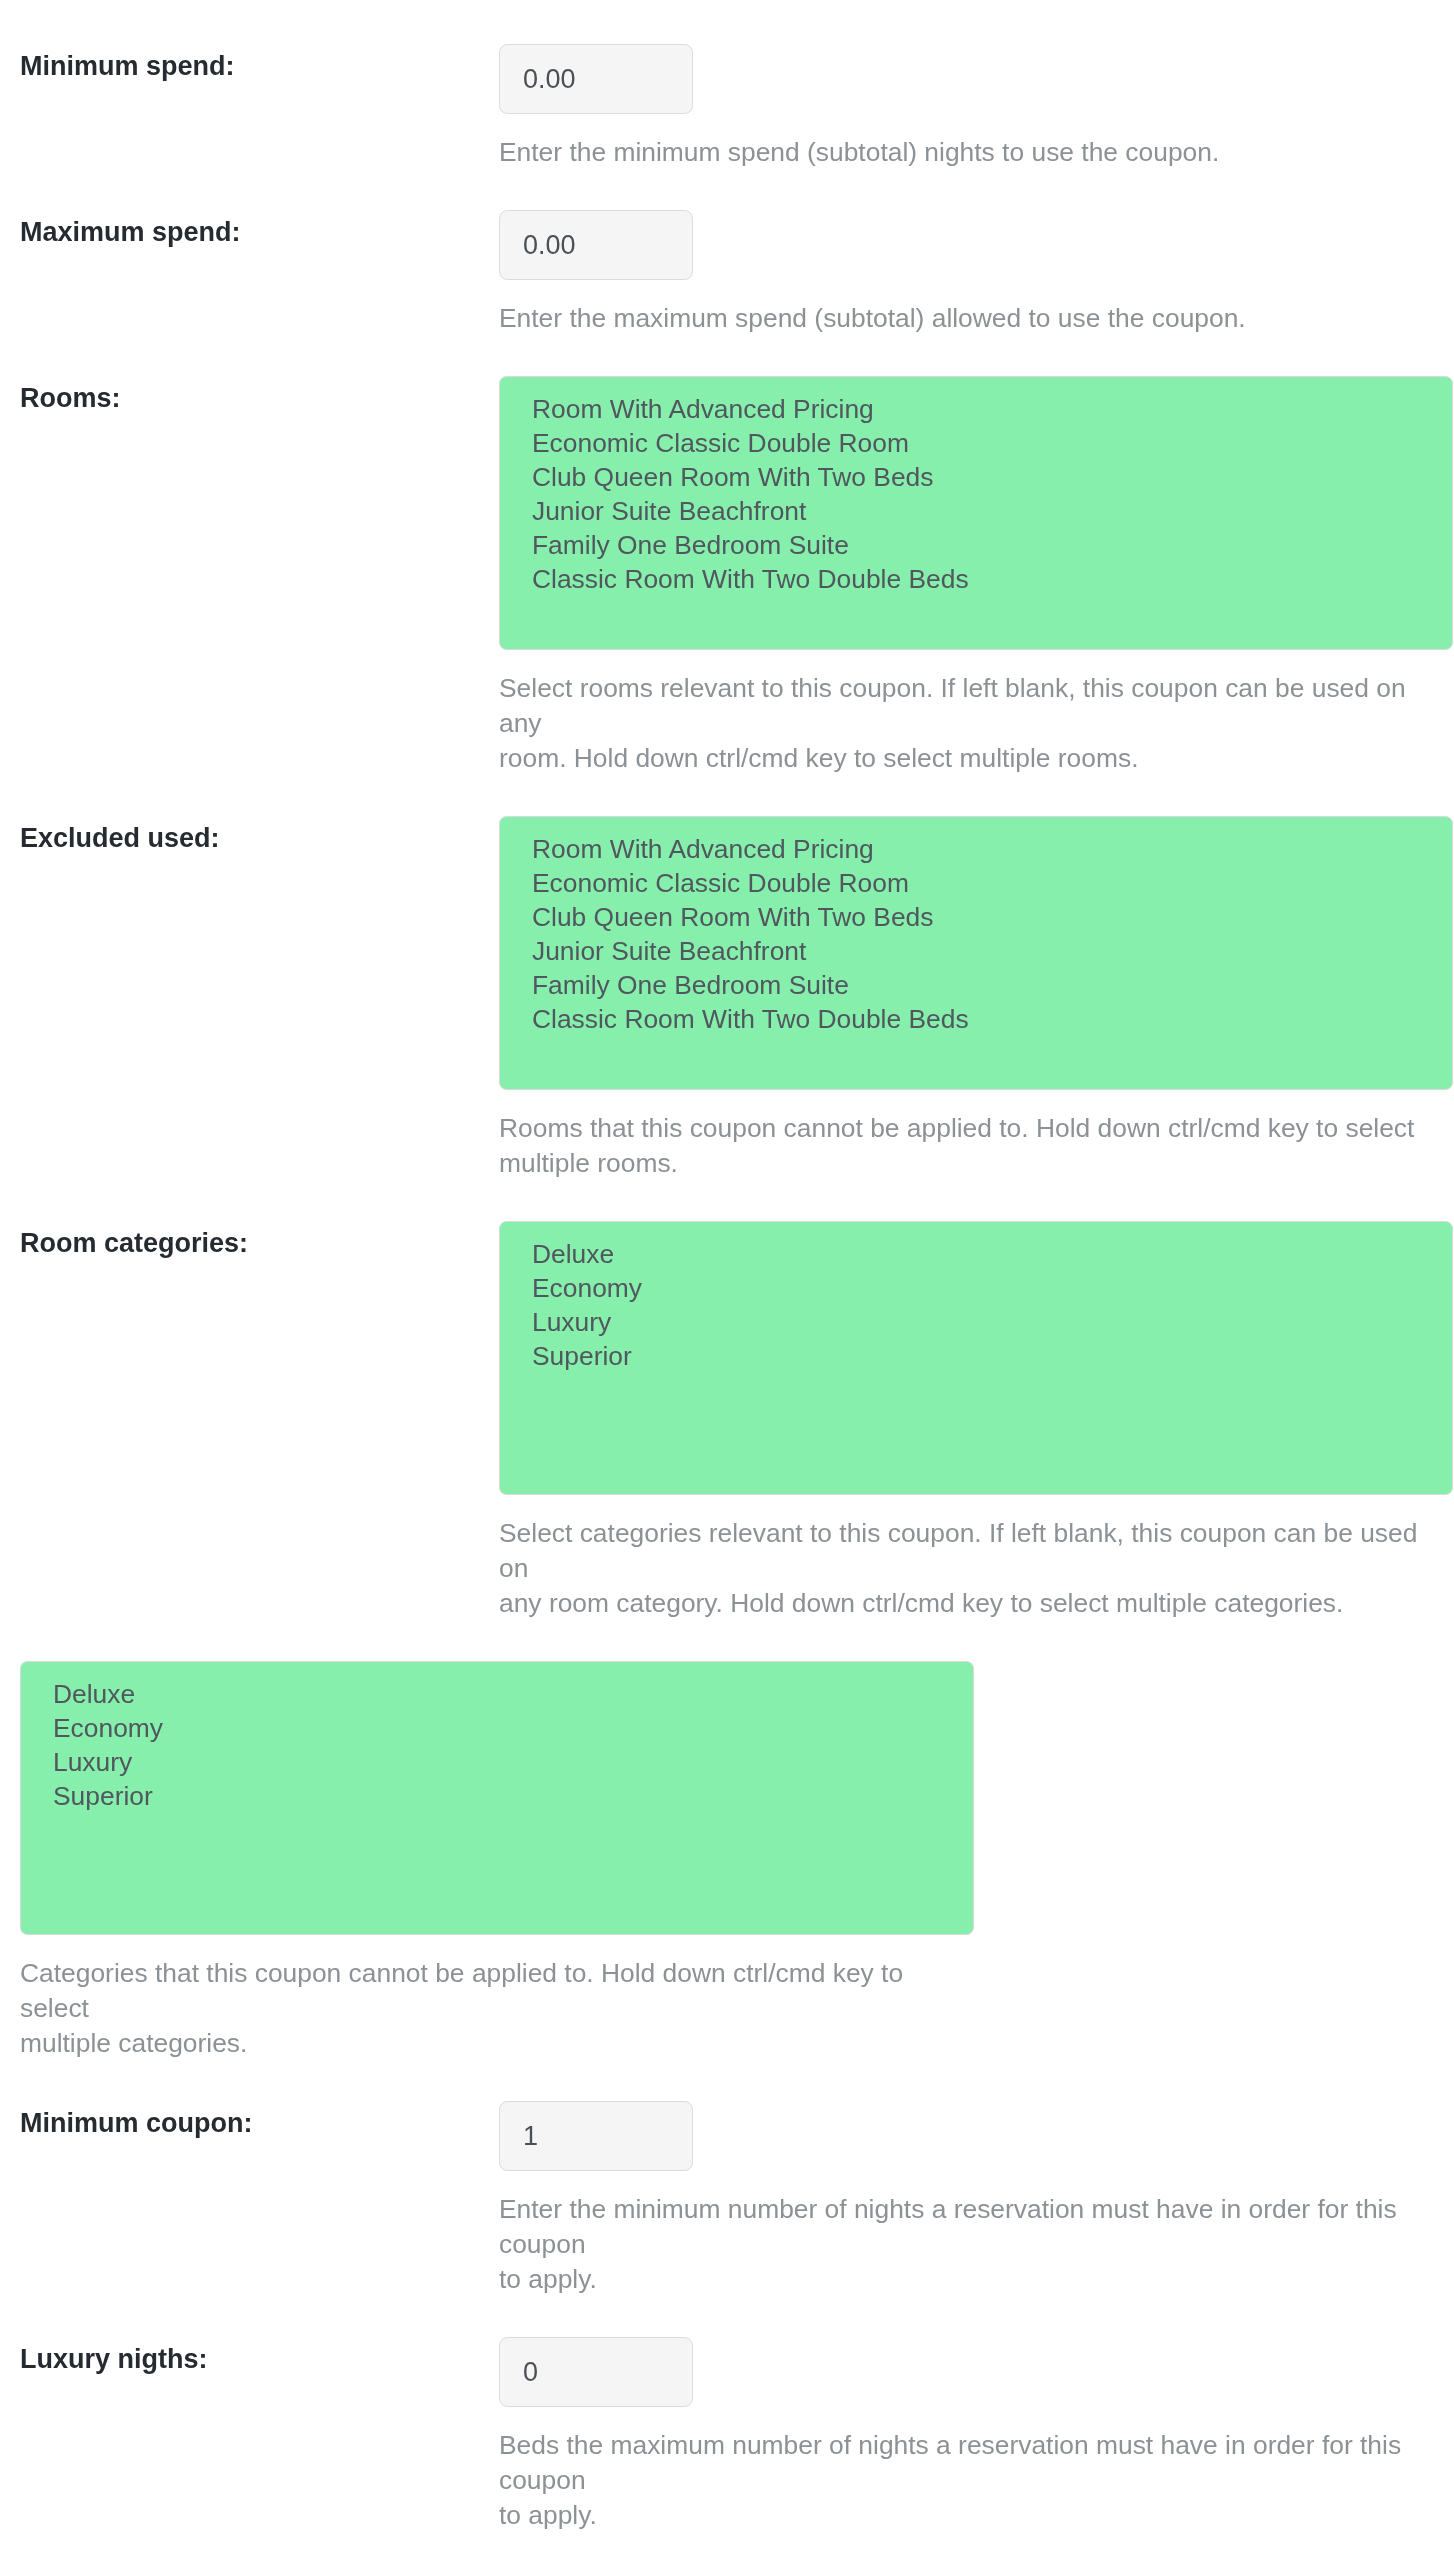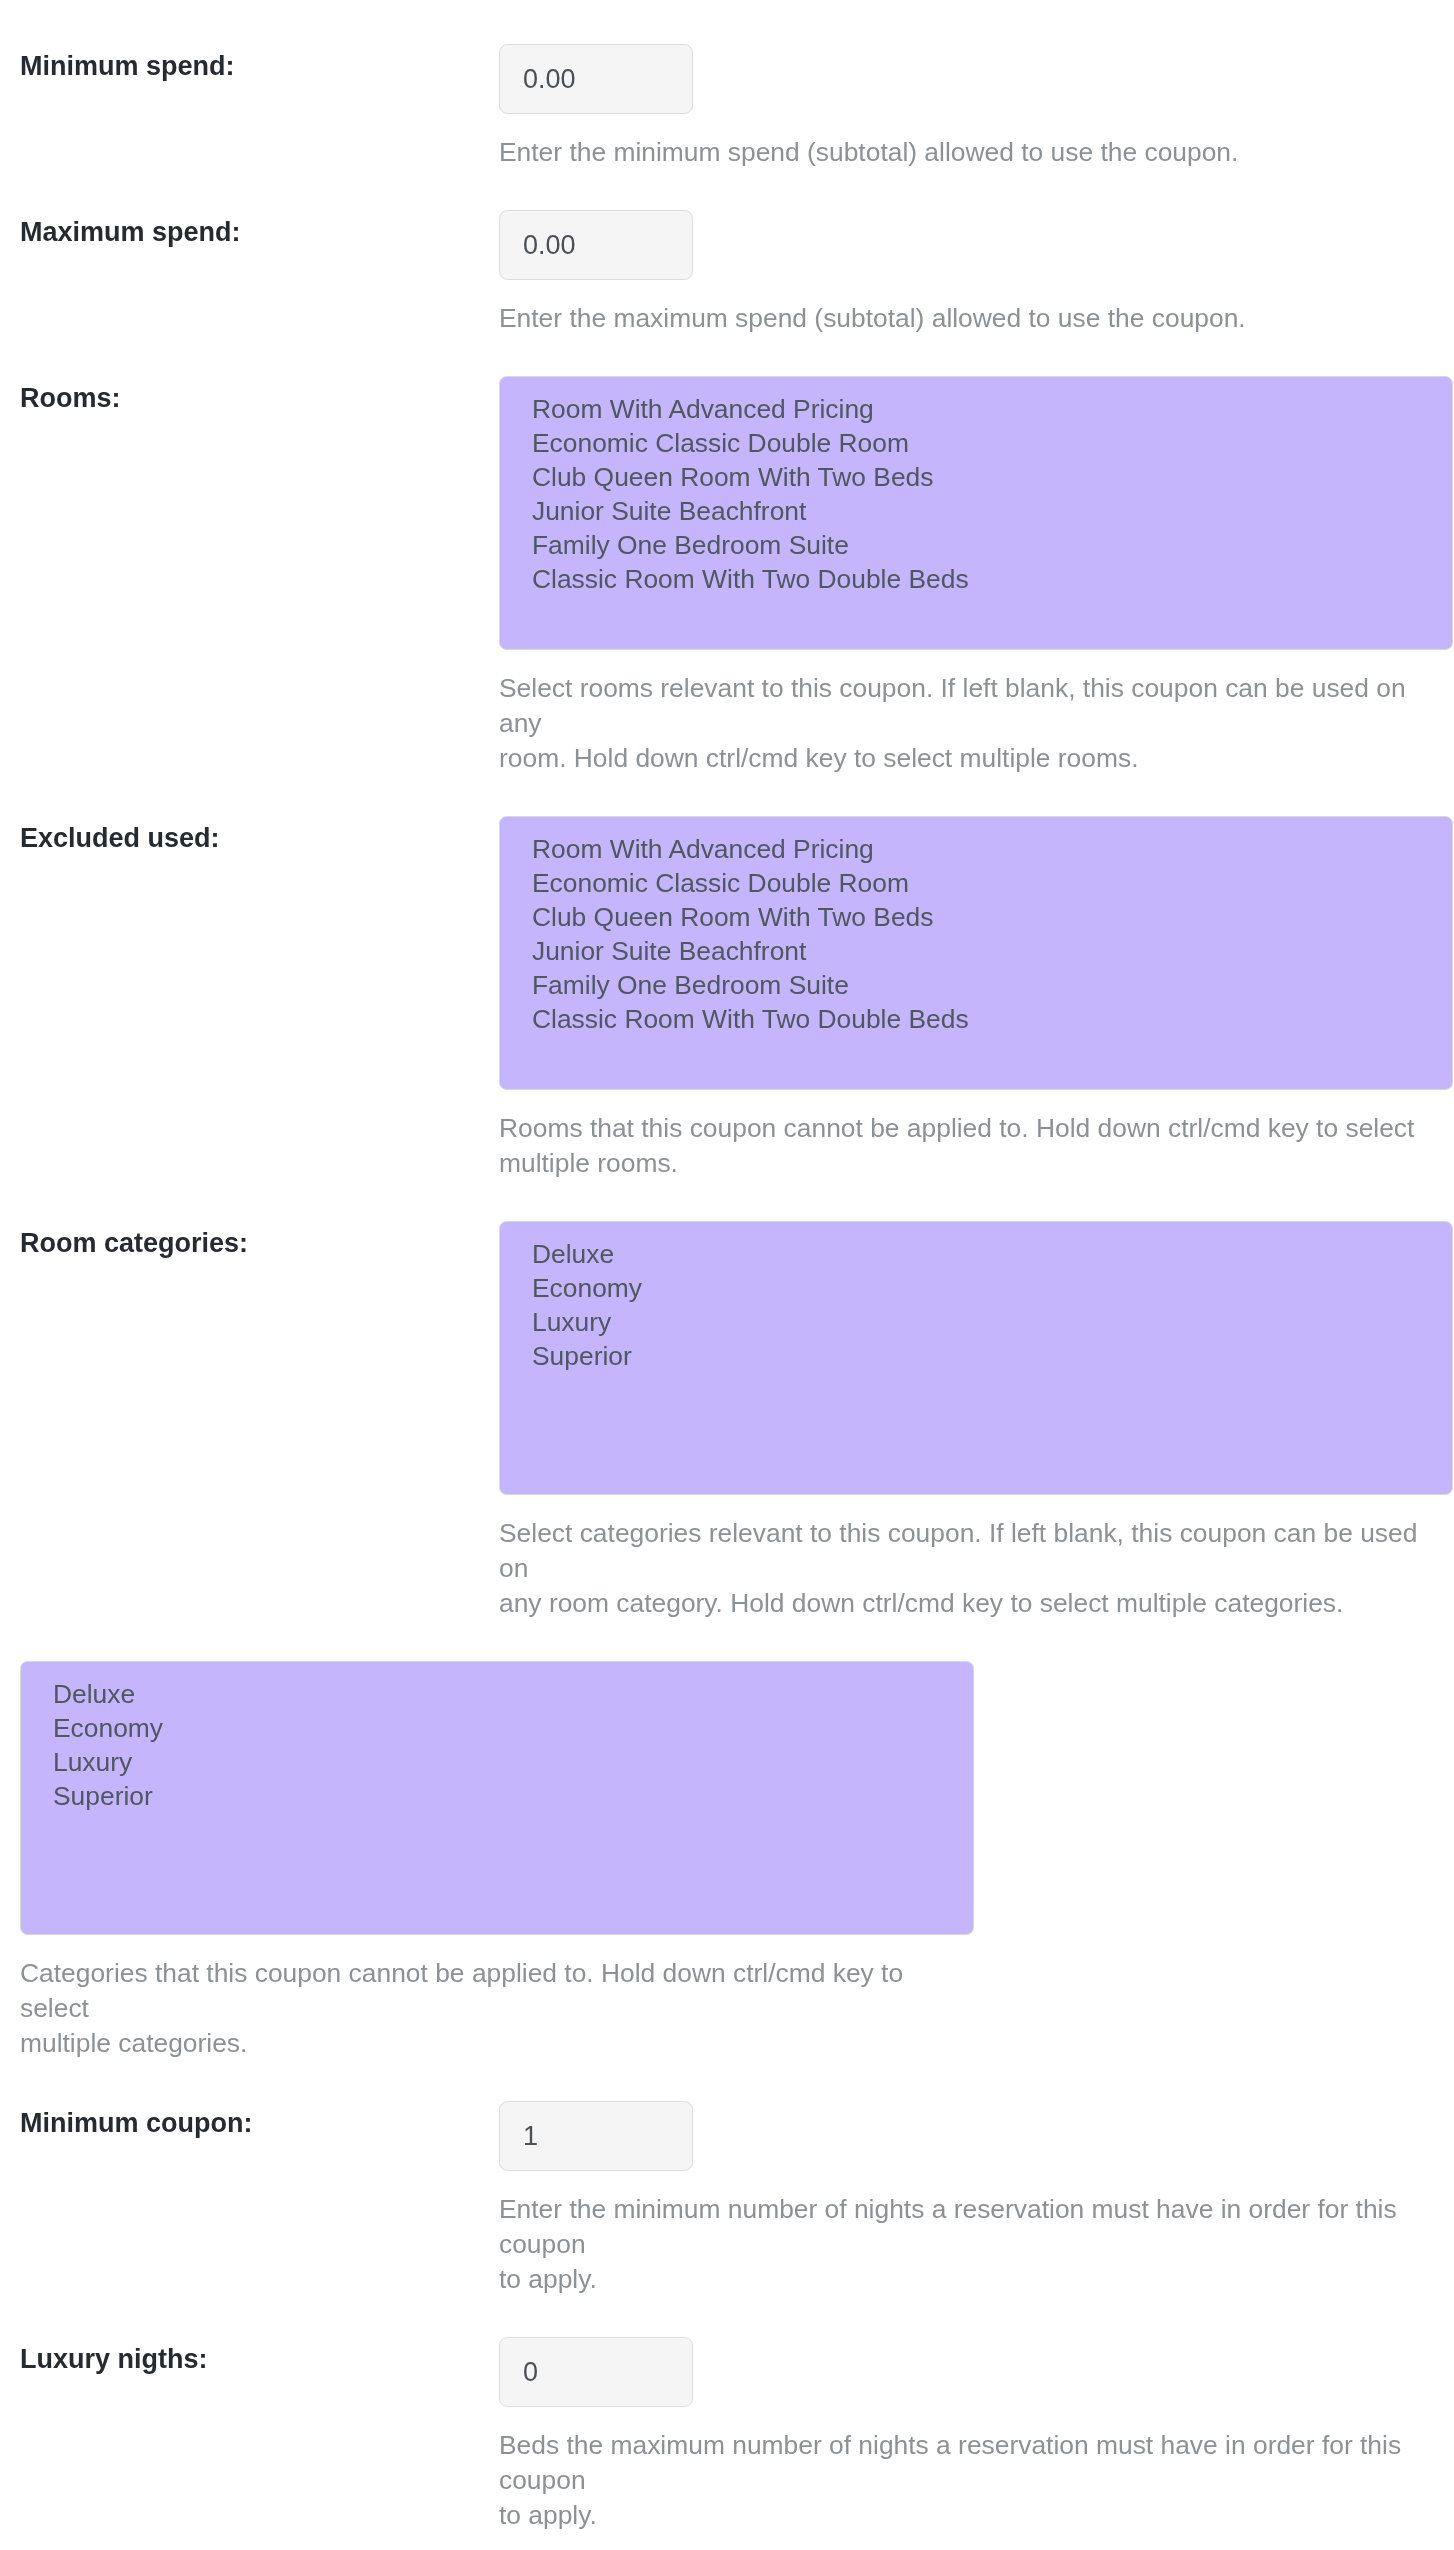--- a/index.html
+++ b/index.html
@@ -51,21 +51,21 @@
     font-family: Liberation Sans, sans-serif;
     font-size: 27px;
     color: #4a5056;
     outline: none;
   }
   .listbox {
     box-sizing: border-box;
     width: 954px;
     height: 274px;
     padding: 15px 0 0 0;
-    background: #c4b5fd;
+    background: #86efac;
     border: 0.9px solid #d9d9dc;
     border-radius: 7.6px;
     overflow: hidden;
   }
   .option {
     font-size: 26.4px;
     line-height: 34px;
     padding: 0 32px;
     color: #50575e;
     white-space: nowrap;
@@ -83,21 +83,21 @@
 <body>
 
 <div class="form">
 
   <div class="row">
     <div class="label-col">
       <label>Minimum spend:</label>
     </div>
     <div class="field-col">
       <input type="text" class="text-input" value="0.00" style="">
-      <p class="help">Enter the minimum spend (subtotal) allowed to use the coupon.</p>
+      <p class="help">Enter the minimum spend (subtotal) nights to use the coupon.</p>
     </div>
   </div>
 
   <div class="row">
     <div class="label-col">
       <label>Maximum spend:</label>
     </div>
     <div class="field-col">
       <input type="text" class="text-input" value="0.00" style="">
       <p class="help">Enter the maximum spend (subtotal) allowed to use the coupon.</p>

